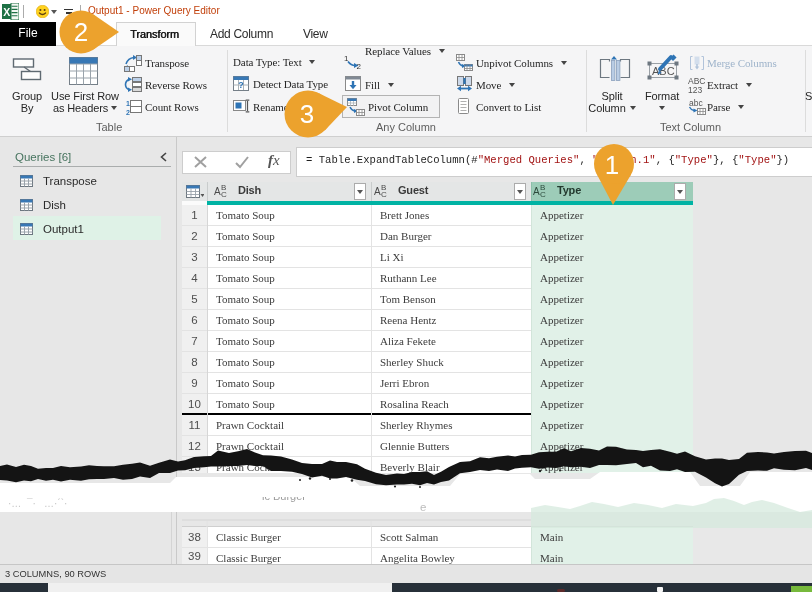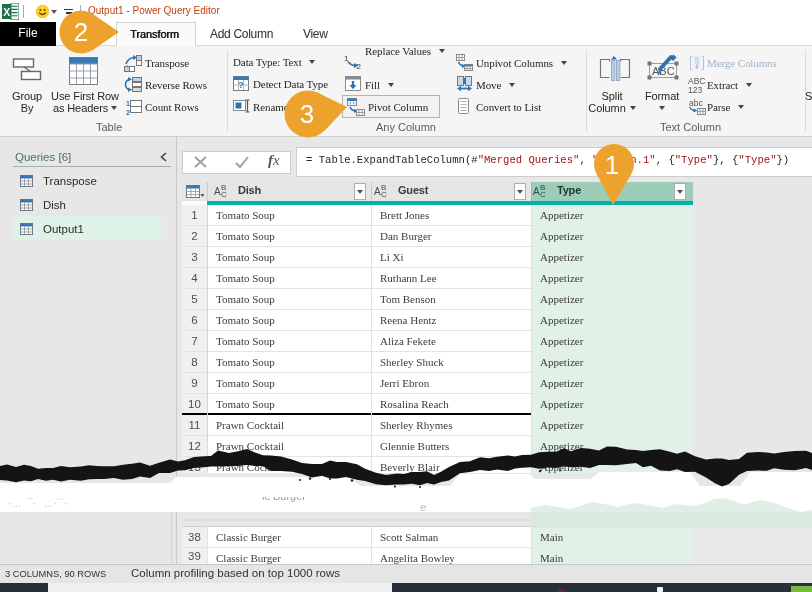--- a/index.html
+++ b/index.html
@@ -489,21 +489,20 @@
       <div class="abs" style="left:189px;top:0;width:160px;height:17px;border-left:1px solid #e3e3e3"></div>
       <div class="abs" style="left:349px;top:0;width:162px;height:17px;background:#e1f1e8;border-left:1px solid #d2e5da"></div>
       <div class="cell" style="left:34px;top:0">Classic Burger</div>
       <div class="cell" style="left:198px;top:0">Angelita Bowley</div>
       <div class="cell" style="left:358px;top:0">Main</div>
     </div>
   </div>
 
   <div class="abs" style="left:0;top:564px;width:812px;height:19px;background:#e5e5e5;border-top:1px solid #c6c6c6;box-sizing:border-box;z-index:36"></div>
   <div class="txt" style="left:5px;top:569px;font-size:9.3px;color:#333;z-index:37">3 COLUMNS, 90 ROWS</div>
-  <div class="txt" style="left:131px;top:567px;font-size:11.5px;color:#333;z-index:37">Column profiling based on top 1000 rows</div>
 
   <div class="abs" style="left:0;top:583px;width:812px;height:9px;background:#273039;z-index:38"></div>
   <div class="abs" style="left:48px;top:583px;width:344px;height:9px;background:#f0f0f0;z-index:39"></div>
   <div class="abs" style="left:557px;top:589px;width:8px;height:3px;background:#5d2a2a;border-radius:2px;z-index:40"></div>
   <div class="abs" style="left:657px;top:587px;width:6px;height:5px;background:#f5f5f5;border-radius:1px;z-index:40"></div>
   <div class="abs" style="left:791px;top:586px;width:21px;height:6px;background:#77b93c;z-index:40"></div>
 
   <svg class="abs" style="left:0;top:0;z-index:50" width="812" height="592" viewBox="0 0 812 592">
     <g fill="#eca22d">
       <path d="M119 32 L93.2 14.3 L93.2 49.7 Z"></path>

